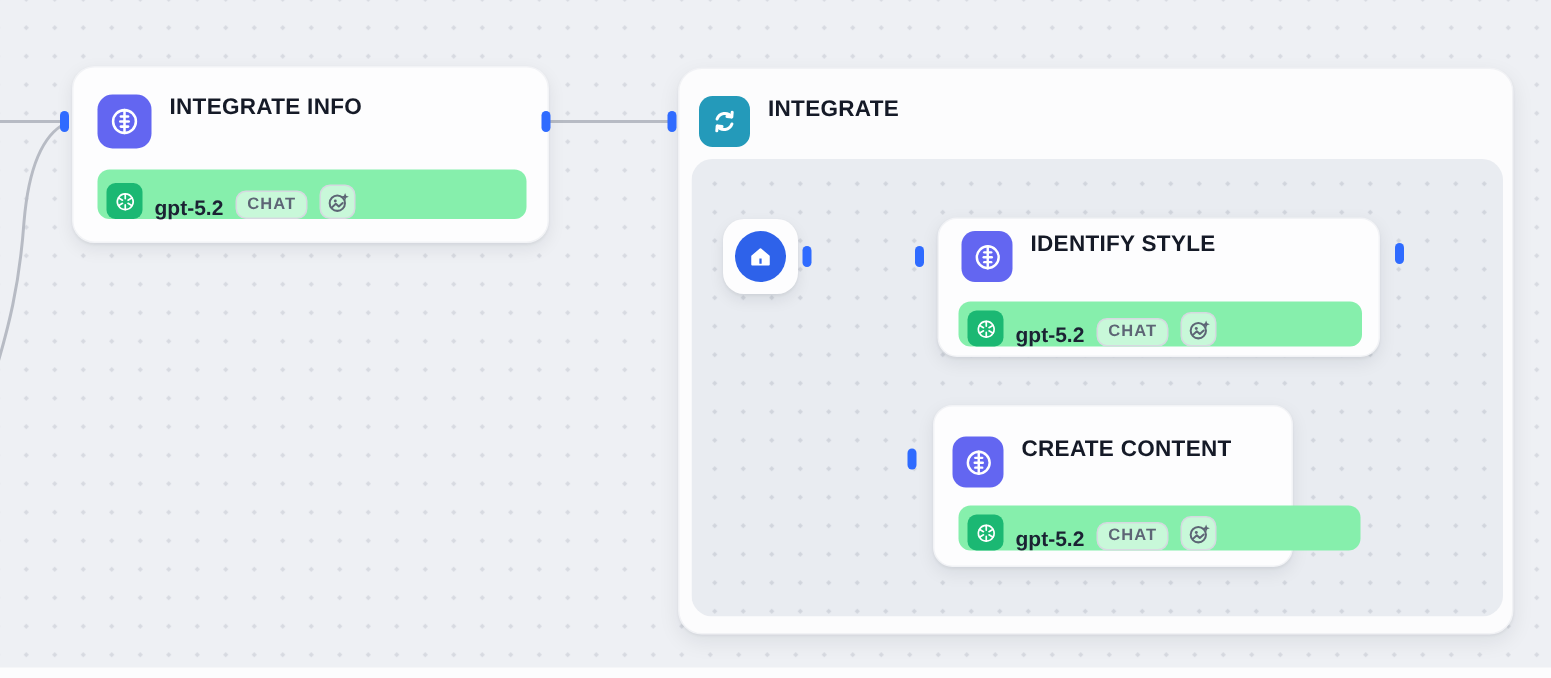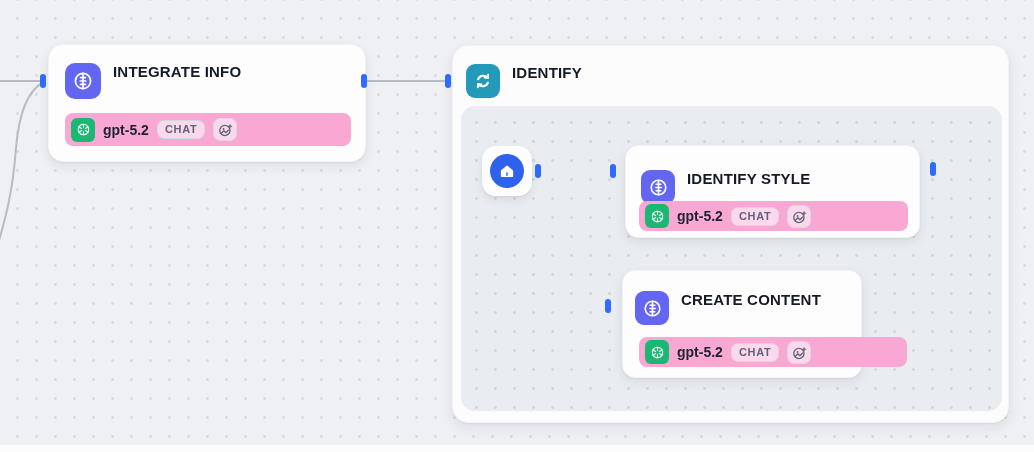--- a/index.html
+++ b/index.html
@@ -37,22 +37,22 @@
   .nicon {
     display: flex; align-items: center; justify-content: center;
     border-radius: 10px; flex: 0 0 auto;
   }
   .nicon.llm   { width: 36px; height: 36px; background: #6366f1; }
   .nicon.llm34 { width: 34px; height: 34px; background: #6366f1; border-radius: 9px; }
   .nicon.iter  { width: 34px; height: 34px; background: #249aba; border-radius: 9px; }
   .ntitle { font-size: 15px; font-weight: 700; color: #151a27; letter-spacing: .2px; white-space: nowrap; }
 
   .mrow {
-    position: absolute; display: flex; align-items: center; gap: 8px;
-    background: #f9a8d4; border-radius: 8px; padding: 0 6px;
+    position: absolute; display: flex; align-items: flex-end; gap: 8px;
+    background: #86efac; border-radius: 8px; padding: 0 6px;
   }
   .micon {
     width: 24px; height: 24px; border-radius: 6px; background: #1bb873;
     display: flex; align-items: center; justify-content: center; flex: 0 0 auto;
   }
   .mname { font-size: 14px; font-weight: 700; color: #1b2233; }
   .badge {
     font-size: 11px; font-weight: 700; color: #5d6575; letter-spacing: .7px;
     border: 1.5px solid #d5d9e0; border-radius: 7px; padding: 3px 7px;
     background: rgba(255,255,255,.55); line-height: 1;
@@ -98,21 +98,21 @@
   <div class="iteration-container" style="left:452px; top:45px; width:557px; height:378px;">
     <div class="nhead" style="left:13px; top:18px;">
       <span class="nicon iter">
         <svg width="22" height="22" viewBox="0 0 24 24" fill="none" stroke="#fff" stroke-width="2.2" stroke-linecap="round" stroke-linejoin="round">
           <path d="M17.2 8.6 A6.1 6.1 0 0 0 6.6 10.2"></path>
           <path d="M17.6 5.2 L17.3 8.7 L13.8 8.3"></path>
           <path d="M6.8 15.4 A6.1 6.1 0 0 0 17.4 13.8"></path>
           <path d="M6.4 18.8 L6.7 15.3 L10.2 15.7"></path>
         </svg>
       </span>
-      <span class="ntitle">IDENTIFY</span>
+      <span class="ntitle">INTEGRATE</span>
     </div>
     <div class="iteration-panel" style="left:8px; top:60px; width:541px; height:305px;"></div>
   </div>
 
   <div class="node" style="left:48px; top:44px; width:318px; height:118px;">
     <div class="nhead" style="left:16px; top:18px;">
       <span class="nicon llm">
         <svg width="24" height="24" viewBox="0 0 24 24" fill="none" stroke="#fff" stroke-width="1.7" stroke-linecap="round">
           <circle cx="12" cy="12" r="7.6"></circle>
           <path d="M12 4.4 V19.6"></path>
@@ -152,21 +152,21 @@
   <div class="start-tile" style="left:482px; top:146px;">
     <span class="start-circle">
       <svg width="20" height="20" viewBox="0 0 24 24">
         <path d="M12 6.2 L18.6 11.8 V18.4 H5.4 V11.8 Z" fill="#fff" stroke="#fff" stroke-width="1.6" stroke-linejoin="round"></path>
         <rect x="11.1" y="13.6" width="1.8" height="4.2" fill="#2e62ea"></rect>
       </svg>
     </span>
   </div>
 
   <div class="node" style="left:625px; top:145px; width:295px; height:93px; border-radius:13px;">
-    <div class="nhead" style="left:15px; top:24px;">
+    <div class="nhead" style="left:15px; top:8px;">
       <span class="nicon llm34">
         <svg width="23" height="23" viewBox="0 0 24 24" fill="none" stroke="#fff" stroke-width="1.7" stroke-linecap="round">
           <circle cx="12" cy="12" r="7.6"></circle>
           <path d="M12 4.4 V19.6"></path>
           <path d="M9.6 8.6 H14.4"></path>
             <path d="M9.2 12 H14.8"></path>
             <path d="M9.6 15.4 H14.4"></path>
         </svg>
       </span>
       <span class="ntitle">IDENTIFY STYLE</span>

